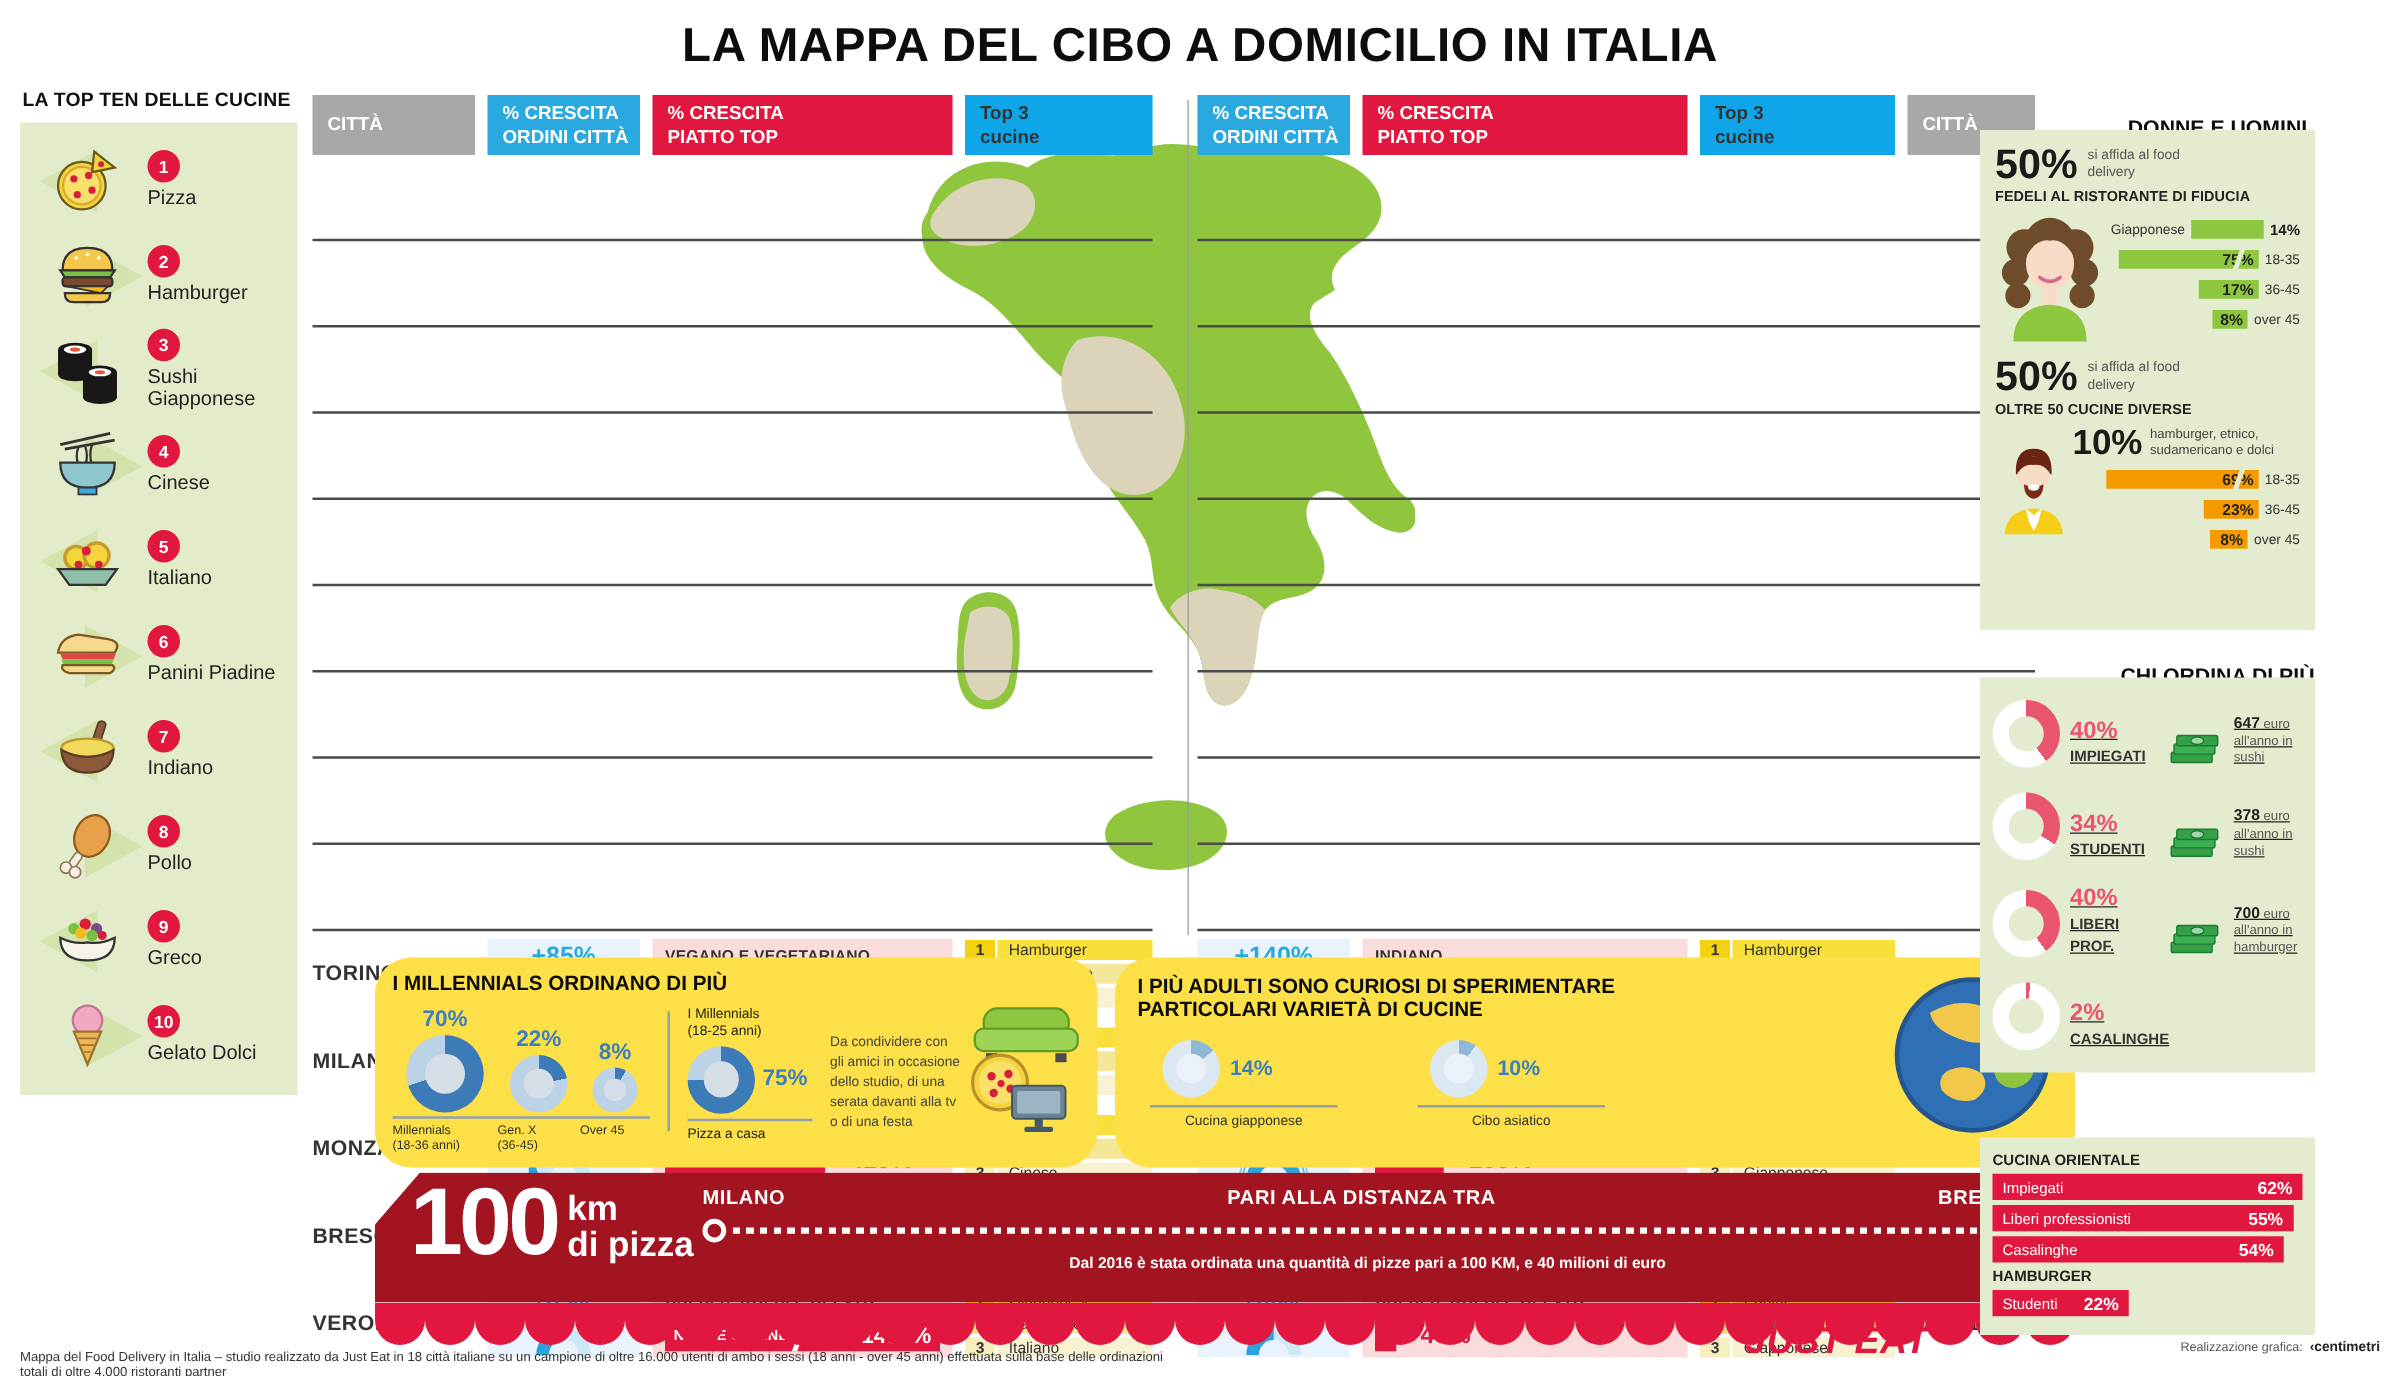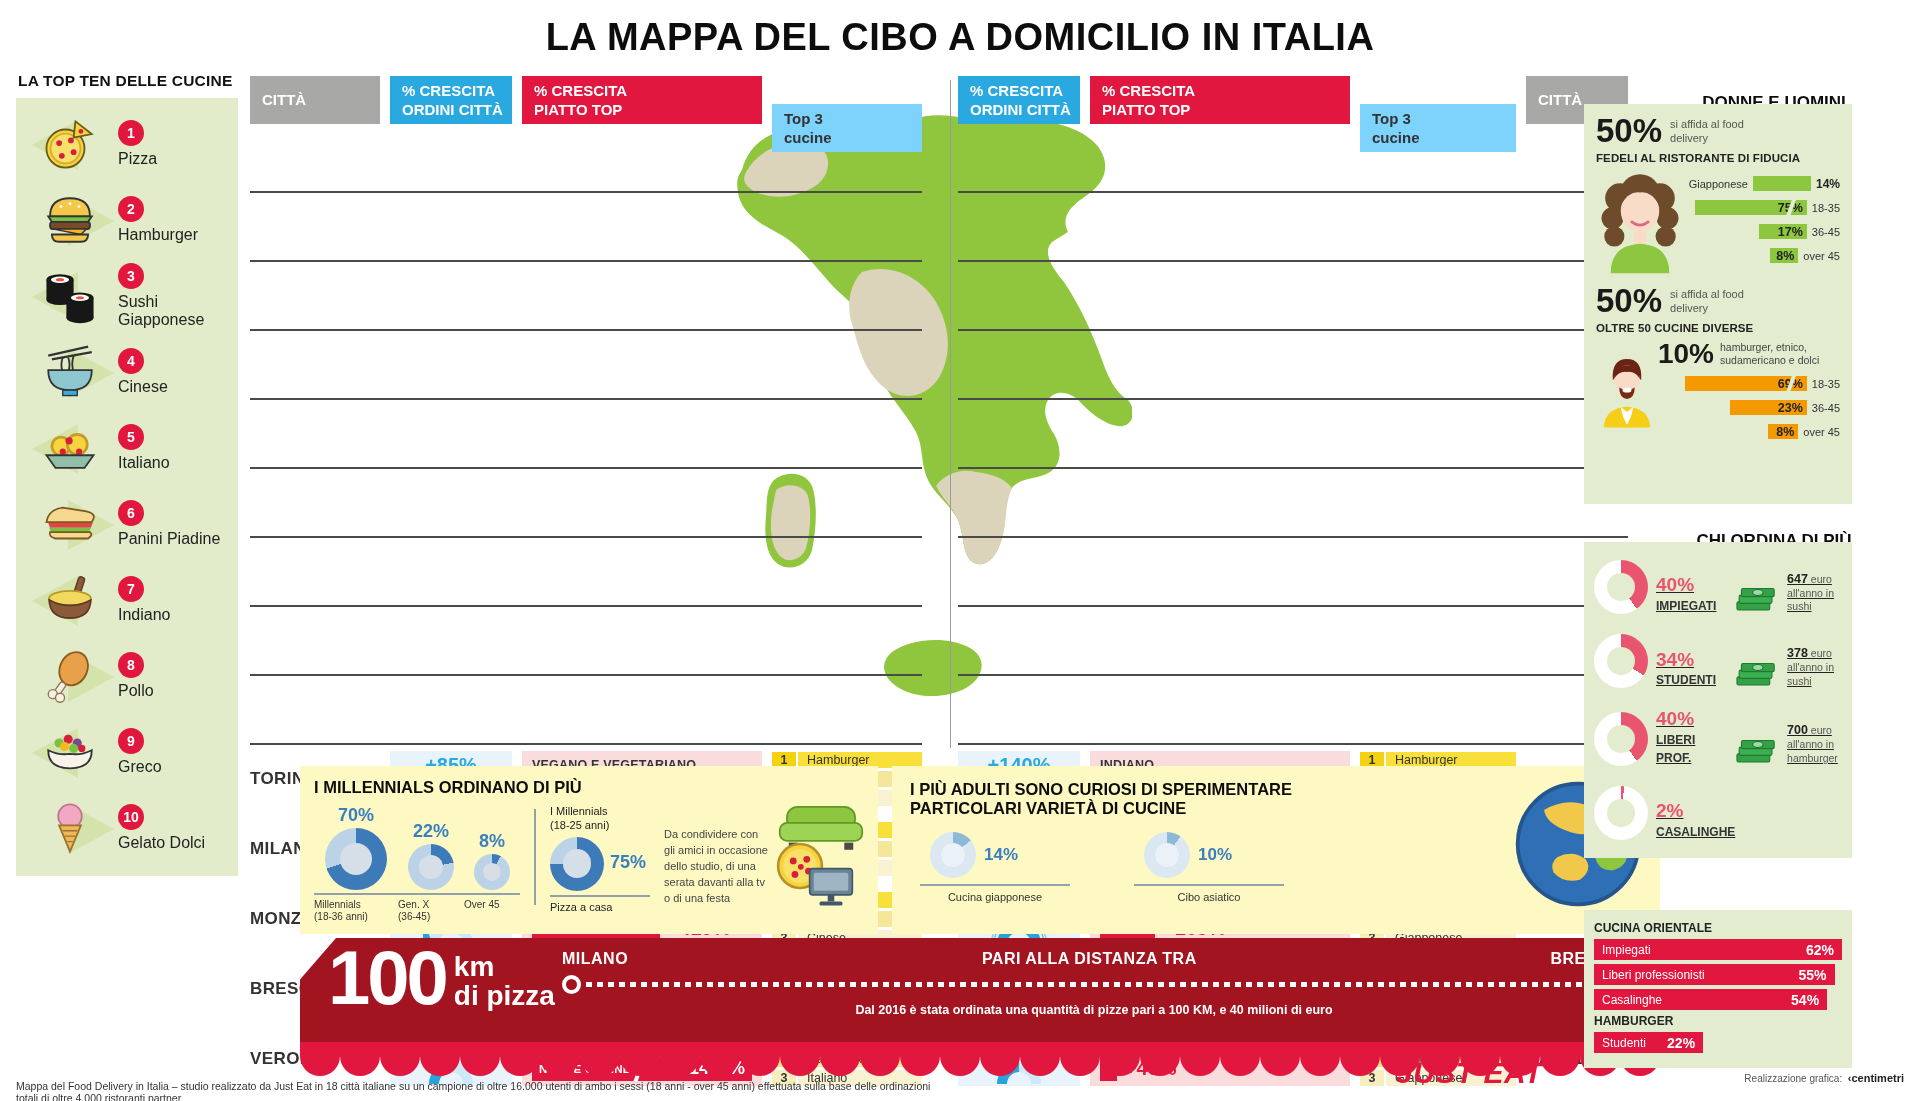--- a/index.html
+++ b/index.html
@@ -26,21 +26,21 @@
   .vdiv{position:absolute;left:950px;top:80px;width:1px;height:668px;background:#9a9a9a;z-index:1;}
   
   .ctable{position:absolute;top:76px;display:grid;grid-template-rows:48px repeat(9,69px);z-index:2;}
   #left-table{left:250px;grid-template-columns:130px 122px 240px 150px;column-gap:10px;}
   #right-table{left:958px;grid-template-columns:122px 260px 156px 102px;column-gap:10px;}
   .hdr{height:48px;color:#fff;font-weight:bold;font-size:15px;line-height:1.3;display:flex;
       flex-direction:column;justify-content:center;padding-left:12px;box-sizing:border-box;}
   .hdr-gray{background:#a8a8a7;justify-content:center;}
   .hdr-blue{background:#29a9e0;}
   .hdr-red{background:#e1173f;}
-  .hdr-yellow{background:#7dd3fc;color:#333;margin-top:28px;}
+  .hdr-yellow{background:#0ea5e9;color:#333;}
   .cell{margin:6px 0 9px;box-sizing:border-box;}
   .city{display:flex;align-items:center;font-weight:bold;font-size:17px;color:#333;letter-spacing:.4px;}
   .c-blue{background:#e8f3fb;display:flex;flex-direction:column;align-items:center;padding-top:3px;overflow:hidden;}
   .bval{color:#29a9e0;font-weight:bold;font-size:20px;line-height:1.1;}
   .c-pink{background:#fadcdc;padding:7px 10px 5px;overflow:hidden;}
   .dish{font-weight:bold;font-size:12.5px;color:#333;letter-spacing:.2px;white-space:nowrap;}
   .barrow{display:flex;align-items:center;height:25px;margin-top:4px;}
   .bar{height:24px;background:#e1173f;flex:none;}
   .rval{color:#e1173f;font-weight:bold;font-size:20px;margin-left:8px;white-space:nowrap;}
   .nuove{display:flex;align-items:center;background:#e1173f;height:24px;width:100%;overflow:hidden;}
@@ -49,21 +49,21 @@
   .nv-val{color:#fff;font-weight:bold;font-size:18px;white-space:nowrap;margin-left:auto;padding-right:7px;}
   .c-top3{display:flex;flex-direction:column;gap:3px;justify-content:center;}
   .t3{display:flex;gap:2px;height:16px;font-size:12.5px;}
   .rk{width:24px;text-align:center;font-weight:bold;color:#333;line-height:16px;flex:none;}
   .nm{flex:1;padding-left:9px;color:#333;line-height:16px;}
   .t3-0 .rk{background:#f4d211}.t3-0 .nm{background:#f8df3a}
   .t3-1 .rk{background:#f1e07c}.t3-1 .nm{background:#f4e79a}
   .t3-2 .rk{background:#f6eebd}.t3-2 .nm{background:#f8f2d2}
   .rowline{grid-column:1/-1;align-self:end;height:0;border-top:2px solid #4a4a4a;z-index:3;pointer-events:none;}
   
-  .panel{position:absolute;background:#fef9c3;z-index:2;box-sizing:border-box;}
+  .panel{position:absolute;background:#fde047;z-index:2;box-sizing:border-box;border-radius:29px;}
   #mill-panel{left:300px;top:766px;width:578px;height:168px;padding:12px 14px;}
   #mill-panel h3,#adult-panel h3{margin:0;font-size:16.5px;color:#0d0d0d;}
   .mill-body{display:flex;align-items:flex-start;margin-top:8px;}
   .mrow{display:flex;align-items:flex-end;border-bottom:2px solid #93a1ad;padding-bottom:3px;}
   .mcol{display:flex;flex-direction:column;align-items:center;}
   .mpct{color:#3a7fc0;font-weight:bold;font-size:18px;margin-bottom:2px;}
   .mlabs{display:flex;}
   .mlab{font-size:10px;color:#333;line-height:1.2;margin-top:4px;}
   .cdonut{border-radius:50%;position:relative;flex:none;
       background:conic-gradient(var(--c) calc(var(--p)*1%), var(--ring) 0);}
@@ -865,21 +865,21 @@
         </div>
         <div class="bars" id="men-bars" style="margin-top:6px">
             <div class="brow">
               <span class="bfill" style="width:122px;background:#f49a00">
                 <span class="bv">69%</span>
                 <span class="bslash"></span>
               </span>
               <span class="blab">18-35</span>
             </div>
             <div class="brow">
-              <span class="bfill" style="width:77px;background:#f49a00">
+              <span class="bfill" style="width:44px;background:#f49a00">
                 <span class="bv">23%</span>
               </span>
               <span class="blab">36-45</span>
             </div>
             <div class="brow">
               <span class="bfill" style="width:30px;background:#f49a00">
                 <span class="bv">8%</span>
               </span>
               <span class="blab">over 45</span>
             </div>

